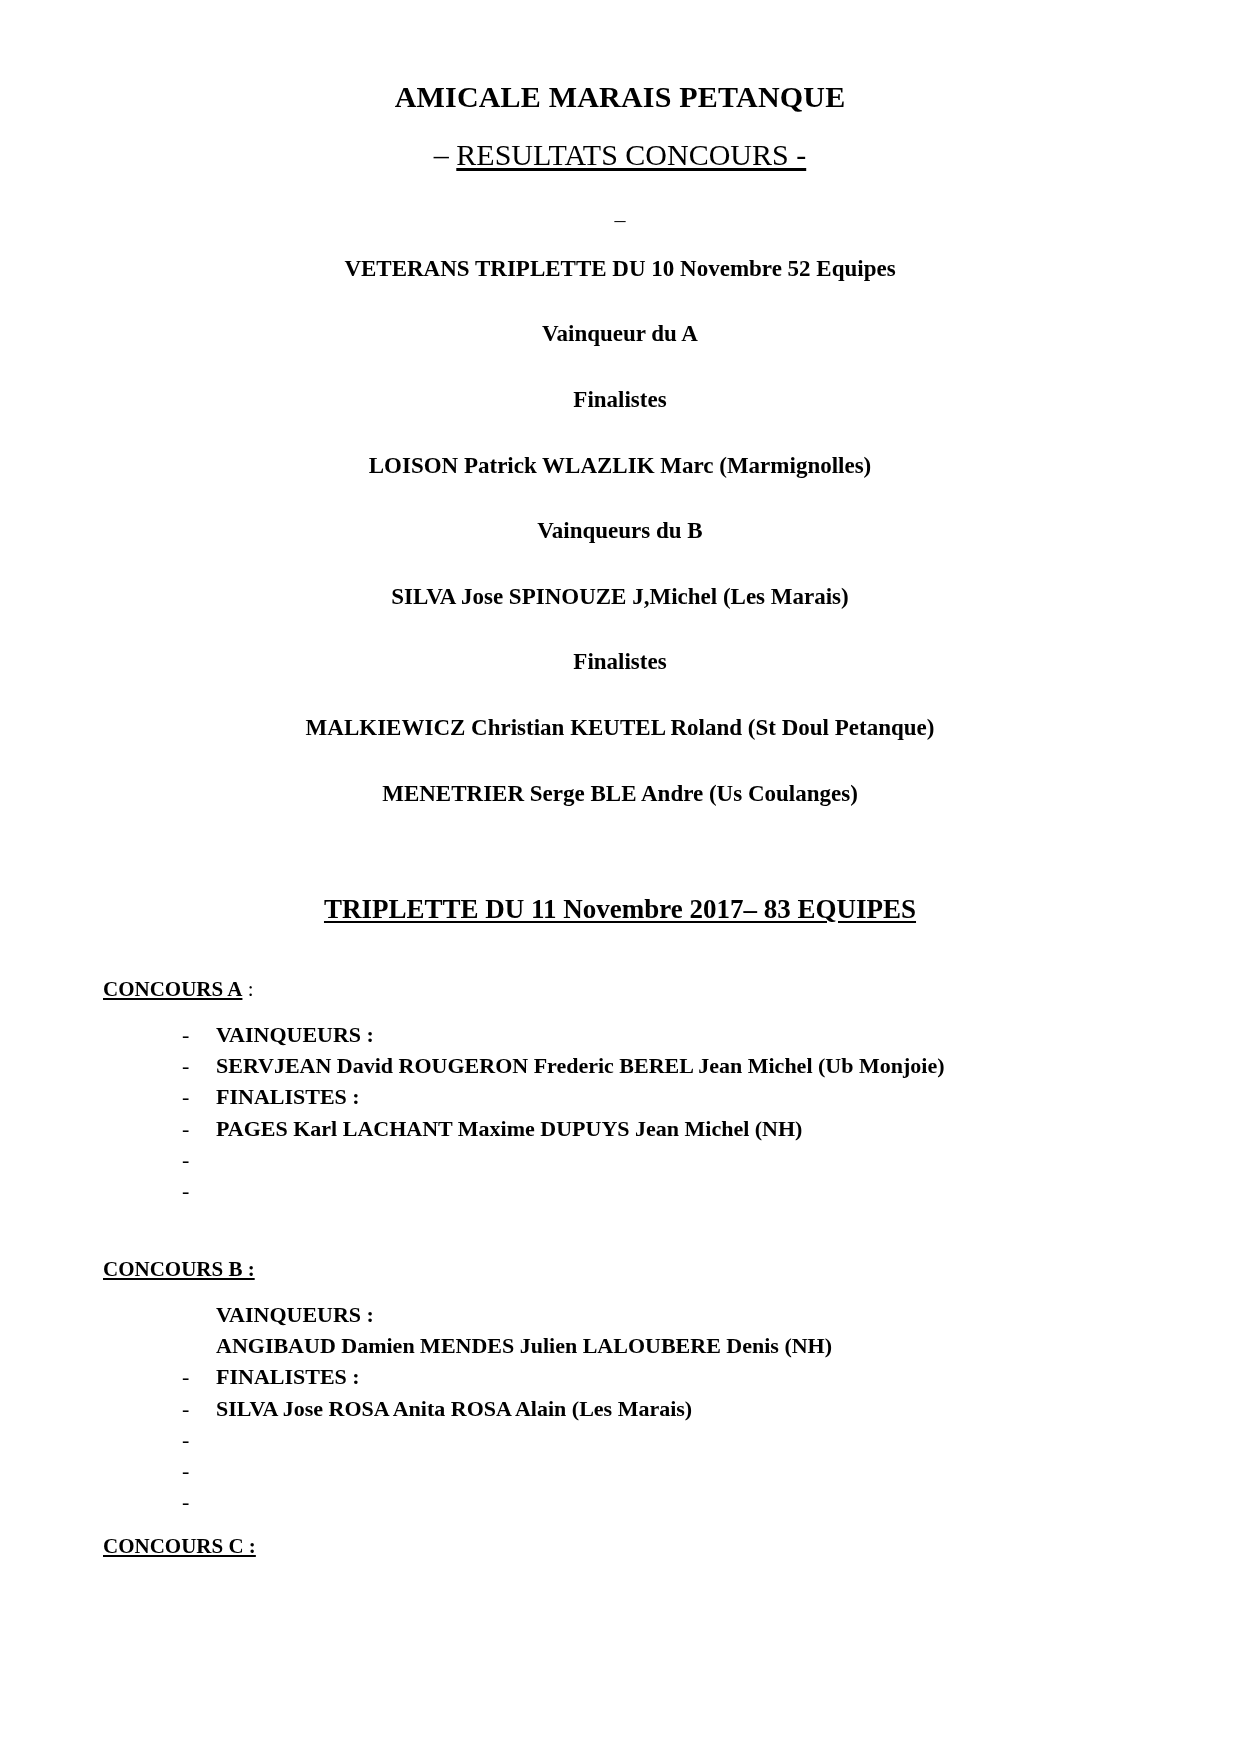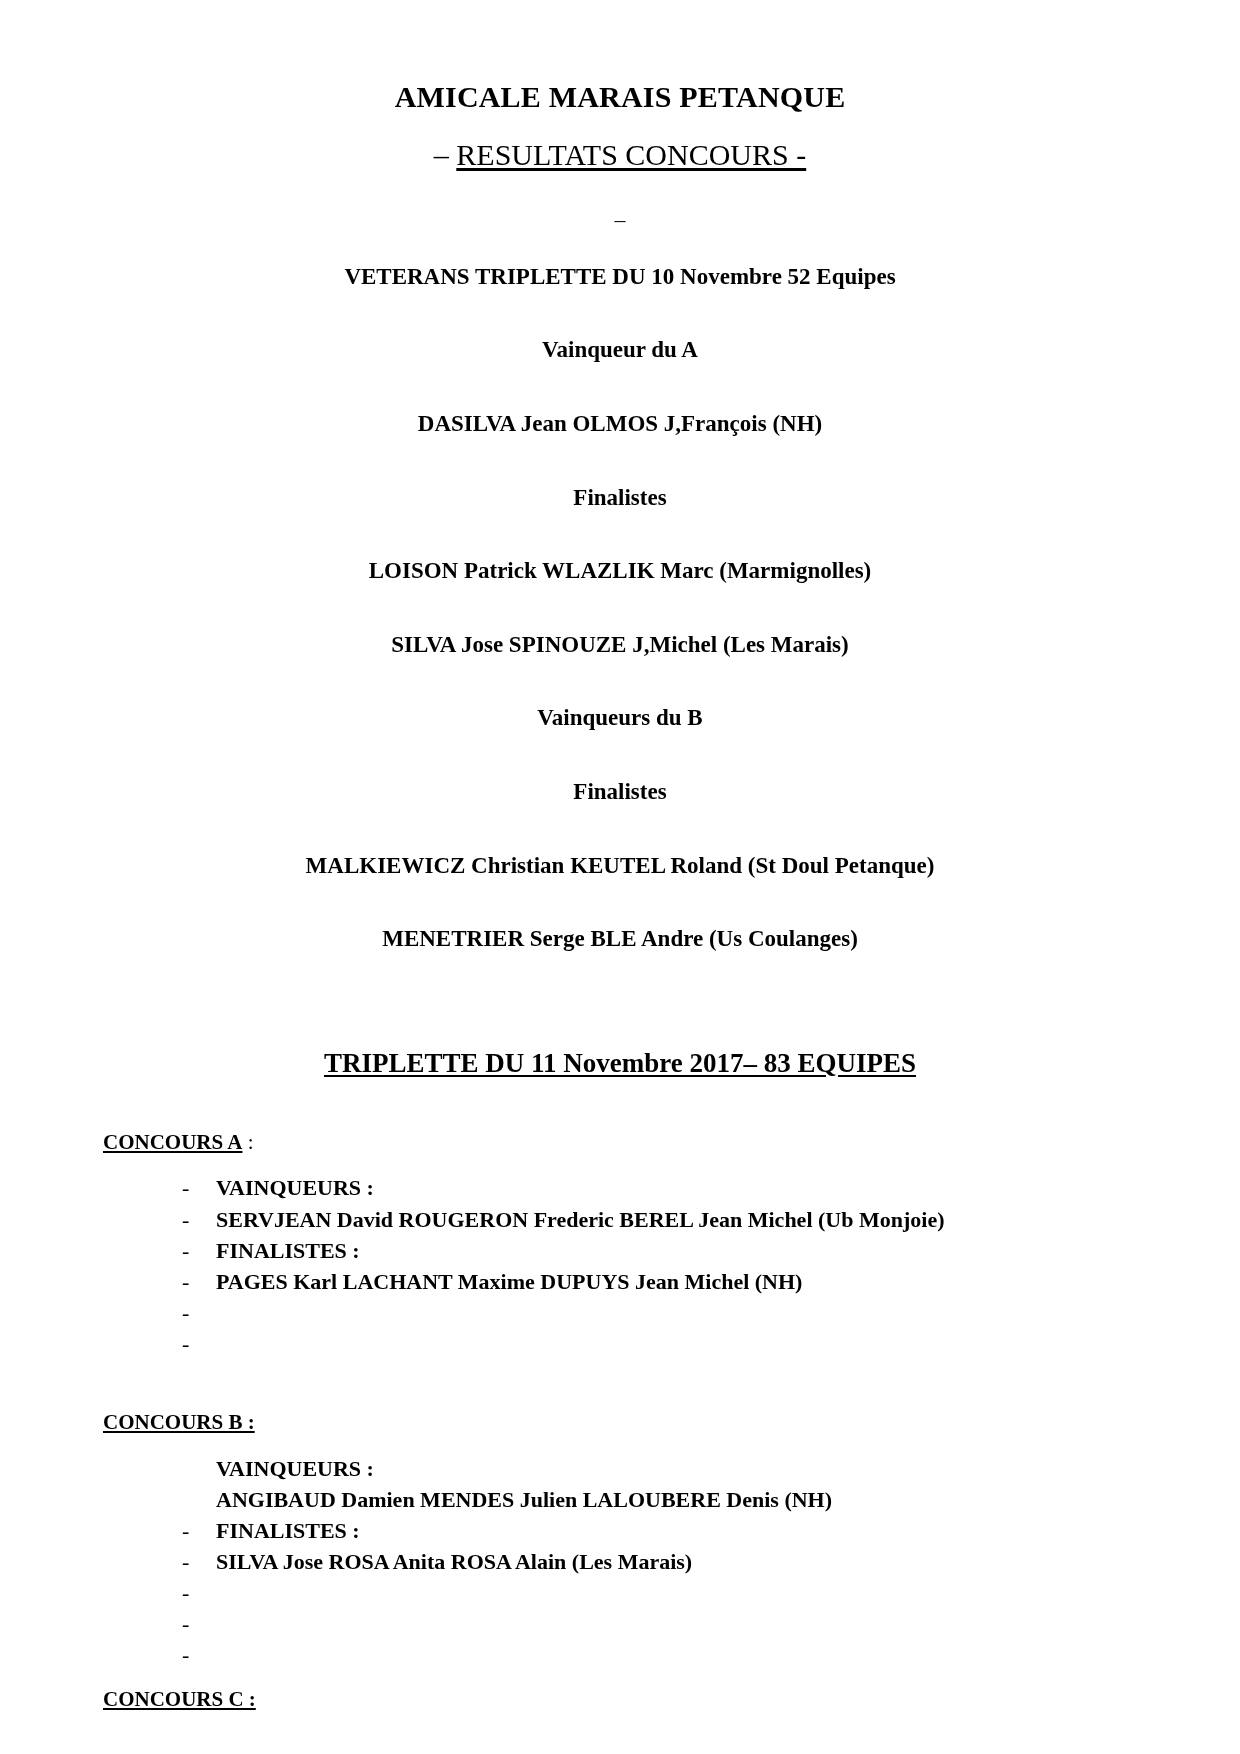--- a/index.html
+++ b/index.html
@@ -48,21 +48,21 @@
   }
   .dash-line {
     font-size: 22px;
     margin: 0;
     padding-top: 22px;
     line-height: 1.2;
   }
   .ctr-line {
     font-size: 23px;
     font-weight: bold;
-    margin: 8px;
+    margin: 0;
     line-height: 1.2;
     padding-top: 22px;
   }
   .ctr-line.gap-lg { padding-top: 38px; }
 
   
   .event2-title {
     text-align: center;
     font-size: 27px;
     font-weight: bold;
@@ -127,25 +127,24 @@
 
     <div class="title-main">AMICALE MARAIS PETANQUE</div>
 
     <div class="title-sub"><span>– </span><span class="ul">RESULTATS CONCOURS -</span></div>
 
     <div class="dash-line">–</div>
 
     <div class="ctr-line">VETERANS TRIPLETTE DU 10 Novembre 52 Equipes</div>
 
     <div class="ctr-line gap-lg">Vainqueur du A</div>
-    <div class="ctr-line gap-lg">DASILVA Jean  OLMOS J,François (NH)</div>
     <div class="ctr-line gap-lg">Finalistes</div>
     <div class="ctr-line gap-lg">LOISON Patrick  WLAZLIK Marc (Marmignolles)</div>
+    <div class="ctr-line gap-lg">Vainqueurs du B</div>
     <div class="ctr-line gap-lg">SILVA Jose  SPINOUZE J,Michel (Les Marais)</div>
-    <div class="ctr-line gap-lg">Vainqueurs du B</div>
     <div class="ctr-line gap-lg">Finalistes</div>
     <div class="ctr-line gap-lg">MALKIEWICZ Christian  KEUTEL Roland (St Doul Petanque)</div>
     <div class="ctr-line gap-lg">MENETRIER Serge BLE Andre (Us Coulanges)</div>
 
   </div>
 
   <div>
 
     <div class="event2-title"><span class="ul">TRIPLETTE  DU 11 Novembre 2017– 83 EQUIPES</span></div>
 

